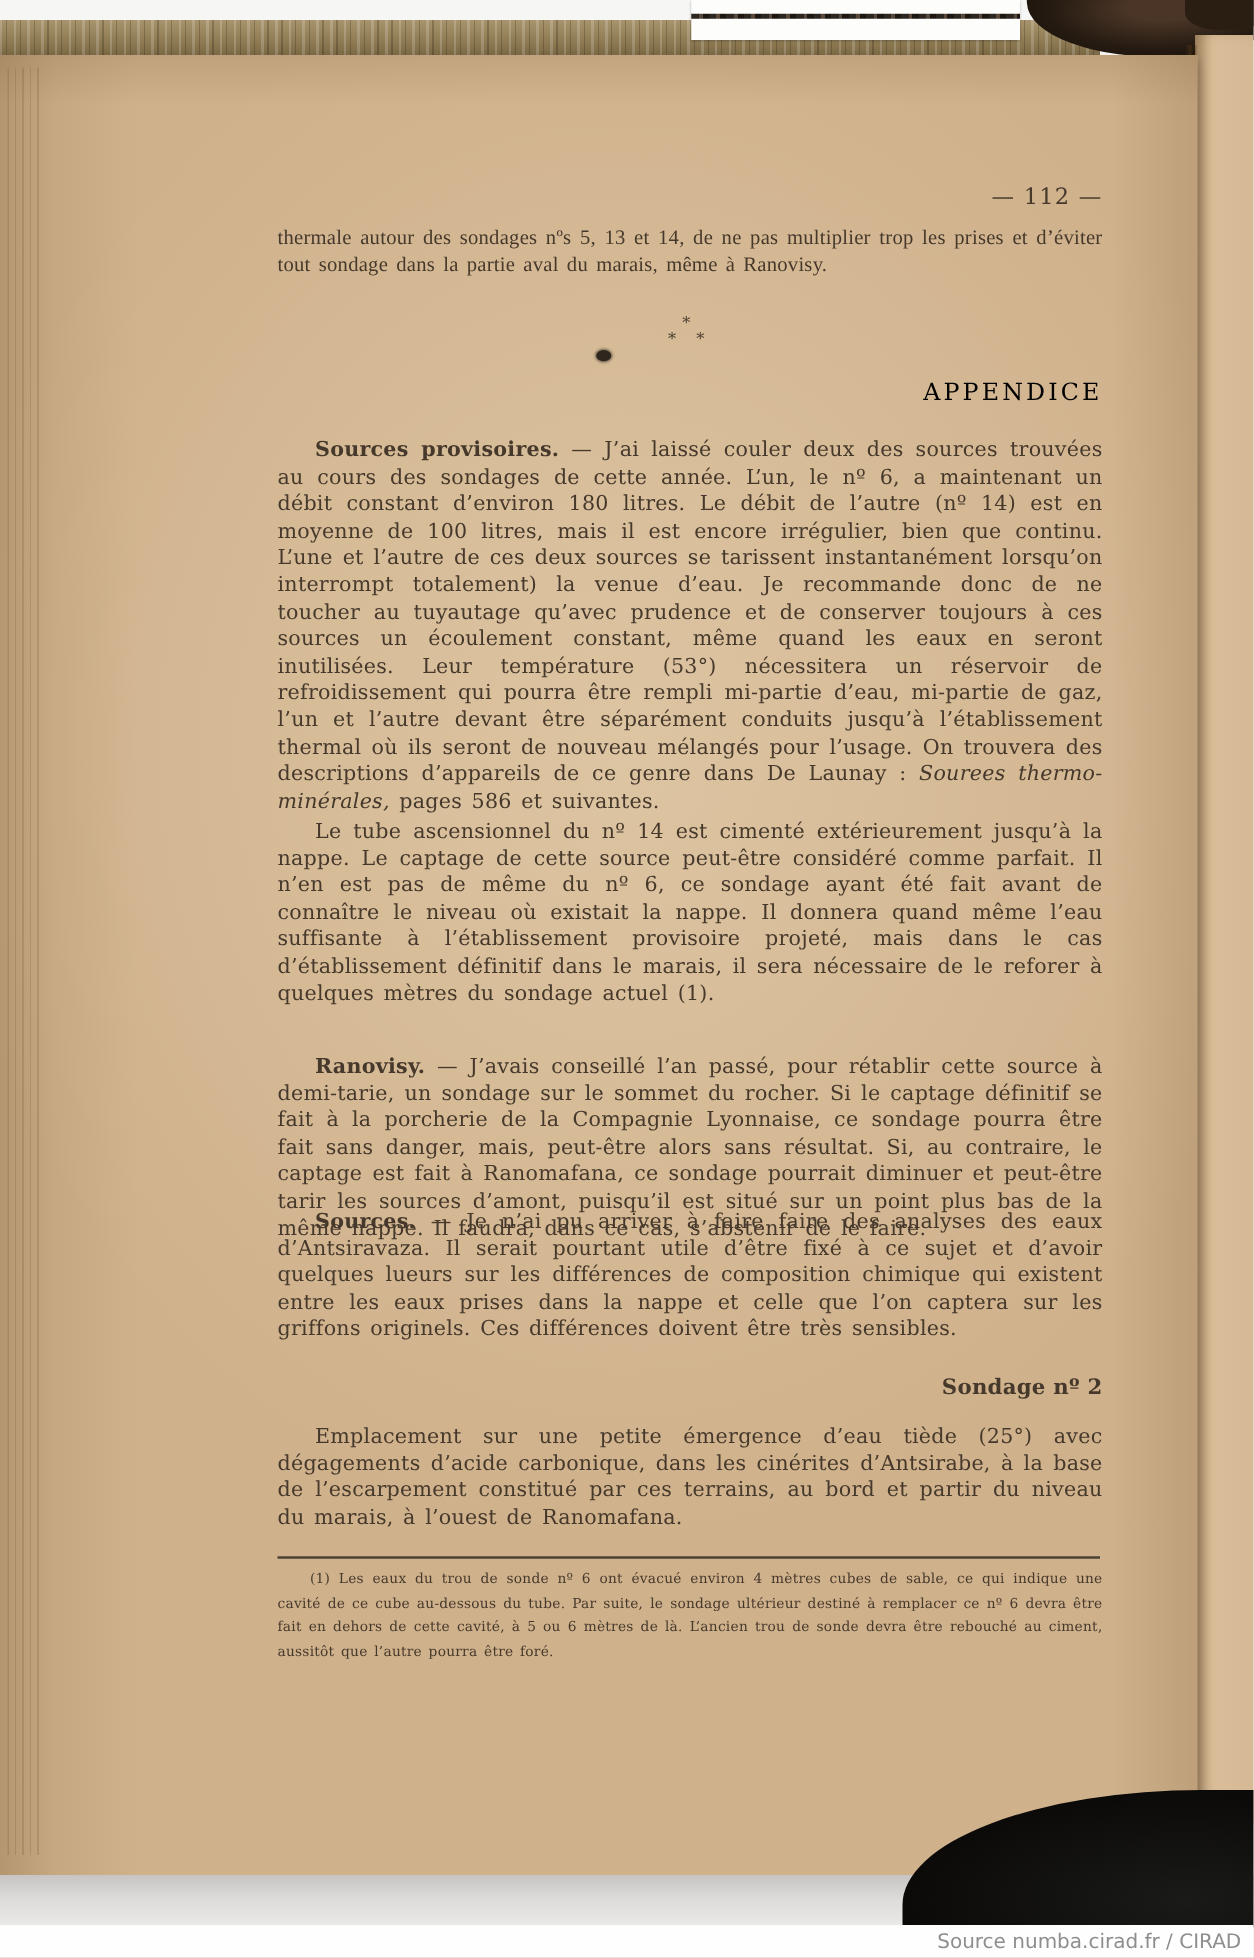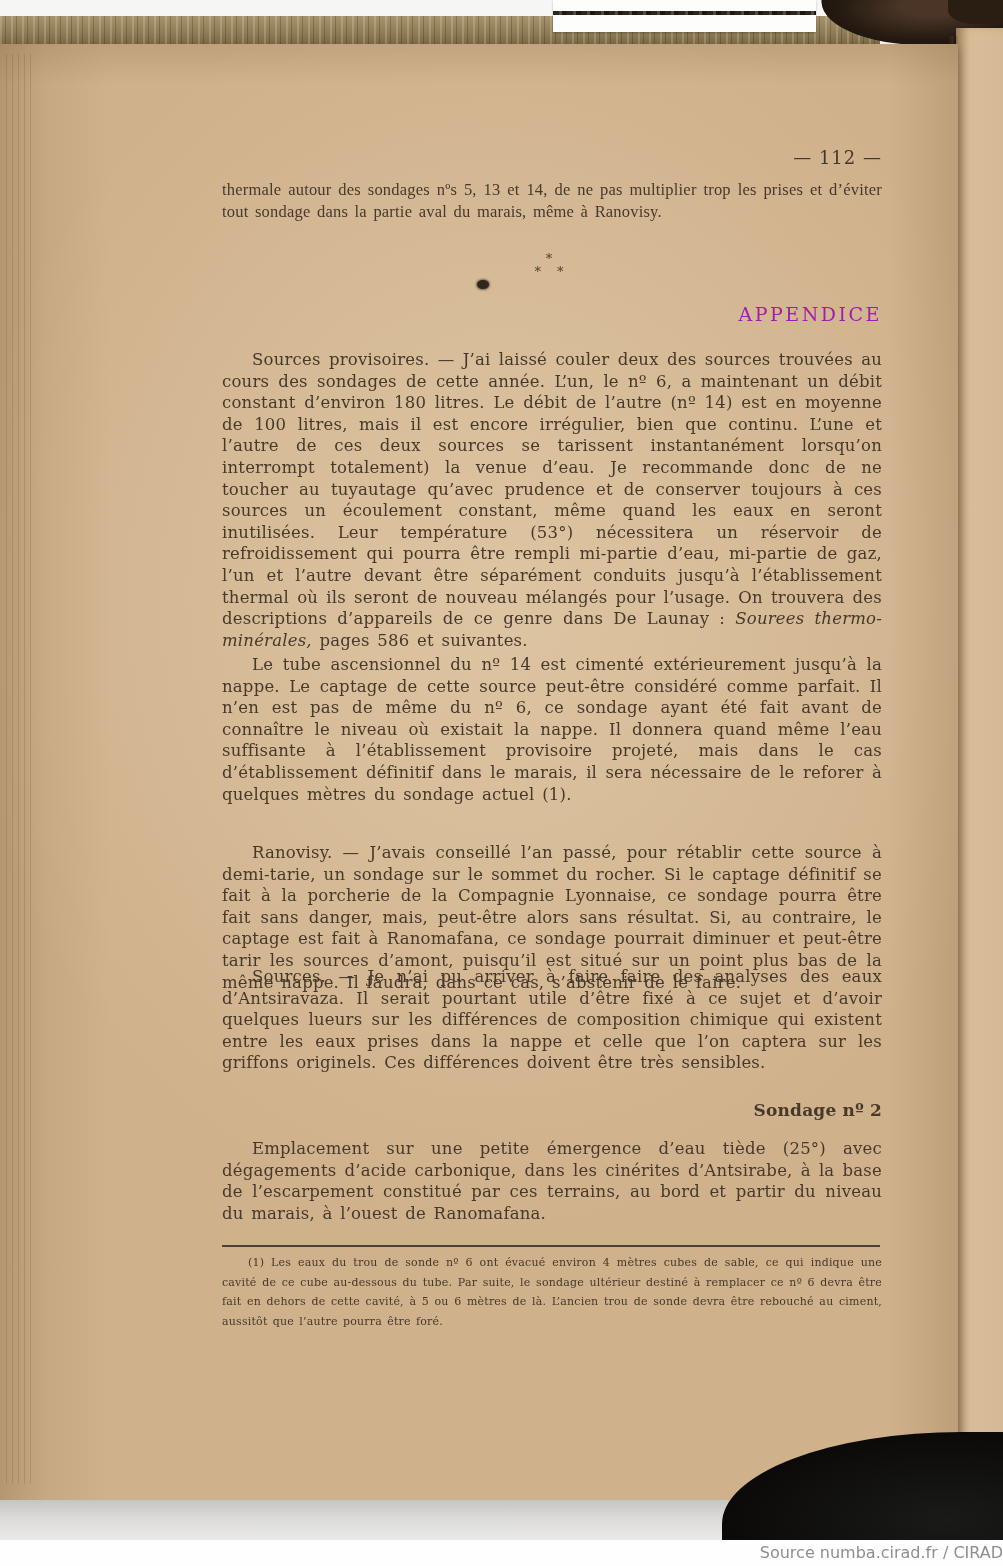--- a/index.html
+++ b/index.html
@@ -45,32 +45,32 @@
     background:repeating-linear-gradient(90deg, rgba(104,76,44,.28) 0 1px, rgba(0,0,0,0) 1px 6px);}
 
   
   .scanner-bottom{position:absolute;left:0;top:1500px;width:1003px;height:44px;
     background:linear-gradient(180deg,#c6c5c3 0,#dddcda 45%,#ececea 100%);}
   .cover-black{position:absolute;left:722px;top:1432px;width:281px;height:110px;
     background:radial-gradient(ellipse at 80% 80%, #1a1a18 0%, #0b0a09 70%);
     border-top-left-radius:240px 92px;}
   .source-bar{position:absolute;left:0;top:1540px;width:1003px;height:26px;background:#fefefe;
     font-family:"DejaVu Sans",sans-serif;font-size:16px;line-height:26px;color:#8e8e8e;
-    text-align:right;box-sizing:border-box;}
+    text-align:right;padding-right:10px;box-sizing:border-box;}
 
   
   .tcol{position:absolute;left:0;top:0;width:100%;height:100%;color:#46392c;}
   .para{position:absolute;left:222px;width:660px;text-align:justify;
     font-size:16.5px;line-height:21.6px;word-spacing:2.2px;letter-spacing:.2px;}
   .indent{text-indent:30px;}
-  .lead{font-weight:normal;margin-top:44px;}
+  .lead{font-weight:bold;margin-top:44px;}
   .ital{font-style:italic;}
   .centered{text-align:right;word-spacing:normal;}
   .pagenum{top:147px;font-size:18px;letter-spacing:1px;}
-  .appendice{top:304px;font-size:19px;letter-spacing:2.5px;color:#a21caf;}
+  .appendice{top:304px;font-size:19px;letter-spacing:2.5px;color:#000000;}
   .sondage-h{top:1100px;font-weight:bold;font-size:17px;}
   .asterism{position:absolute;left:222px;width:660px;top:252px;text-align:center;
     font-size:13px;line-height:13px;color:#4a3d30;letter-spacing:6px;}
   .inkblot{position:absolute;left:477px;top:280px;width:12px;height:9px;border-radius:50%;
     background:#2e271e;box-shadow:0 0 2px 1px rgba(46,39,30,.6);}
   .fn-rule{position:absolute;left:222px;top:1245px;width:658px;height:2px;background:#4b4134;}
   .footnote{top:1253px;font-size:11px;line-height:19.6px;word-spacing:1.6px;text-indent:26px;}
 </style>
 </head>
 <body>

